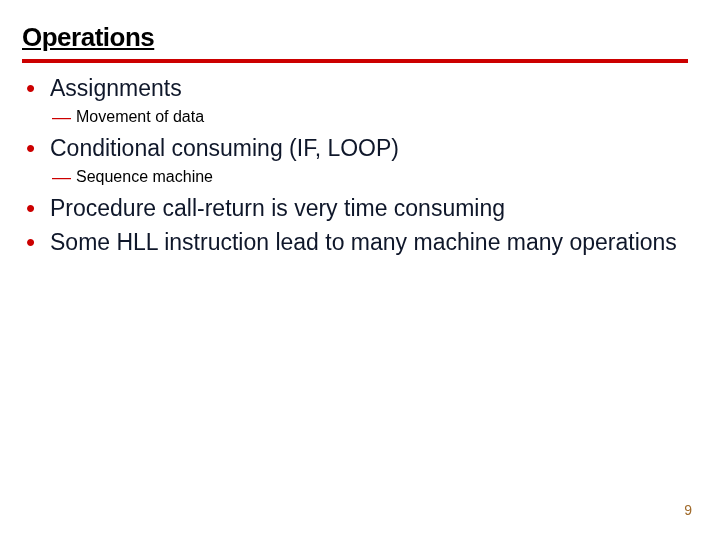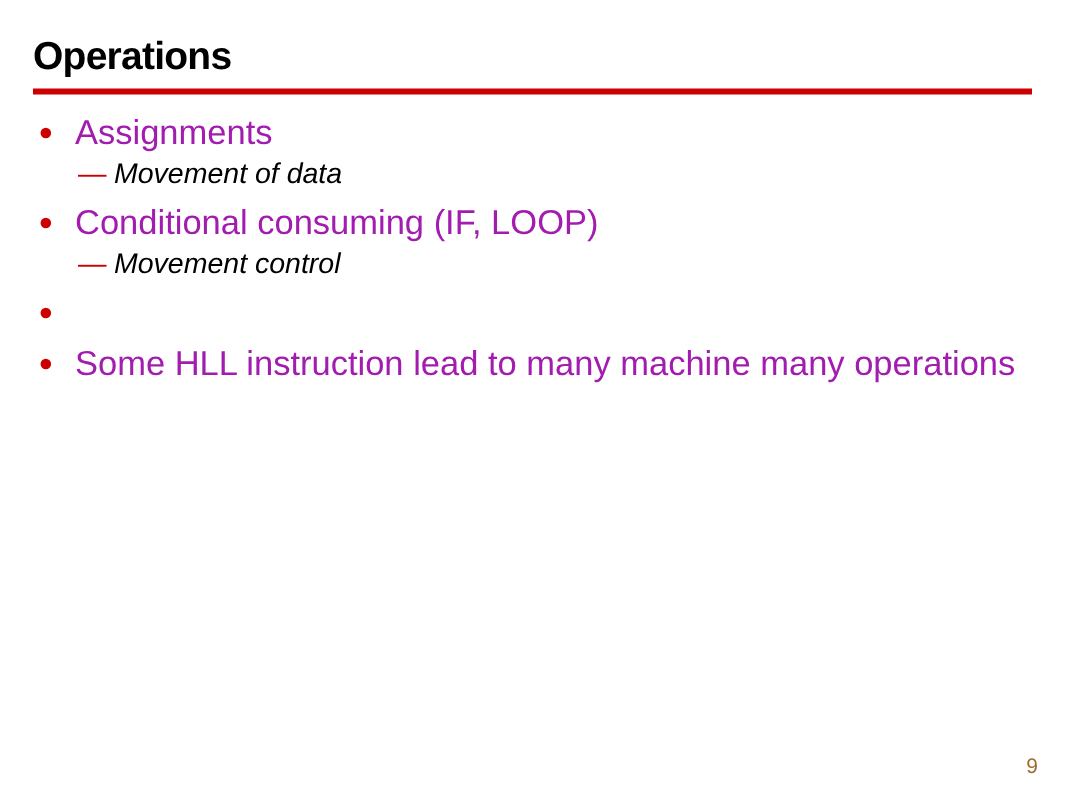--- a/index.html
+++ b/index.html
@@ -9,20 +9,21 @@
       height: 540px;
       position: relative;
       padding: 22px 32px 0 22px;
     }
     .title {
       font-weight: 700;
       font-size: 26px;
       color: #000;
       letter-spacing: -0.5px;
       padding-bottom: 6px;
+      text-decoration: underline;
     }
     .rule {
       border: none;
       border-top: 4px solid #cc0000;
       margin-bottom: 10px;
       width: 100%;
     }
     .content {
       padding-left: 2px;
     }
@@ -34,43 +35,42 @@
     .bullet-dot {
       color: #cc0000;
       font-size: 26px;
       line-height: 30px;
       width: 26px;
       flex-shrink: 0;
       text-align: left;
       padding-left: 2px;
     }
     .item-text {
-      color: #a21caf;
+      color: #0f172a;
       font-size: 23px;
       line-height: 30px;
     }
     .sub {
       display: flex;
       align-items: flex-start;
       margin-left: 28px;
       margin-top: 2px;
       margin-bottom: 2px;
     }
     .dash {
       color: #cc0000;
       font-size: 19px;
       line-height: 24px;
       width: 24px;
       flex-shrink: 0;
     }
     .sub-text {
       color: #000;
-      font-size: 19px;
+      font-size: 16px;
       line-height: 24px;
-      font-style: italic;
     }
     .page-num {
       position: absolute;
       right: 28px;
       bottom: 22px;
       font-size: 14px;
       color: #a06a2a;
     }
   </style>
 </head>
@@ -89,25 +89,26 @@
       <span class="dash">—</span>
       <span class="sub-text">Movement of data</span>
     </div>
 
     <div class="item">
       <span class="bullet-dot">•</span>
       <span class="item-text">Conditional consuming (IF, LOOP)</span>
     </div>
     <div class="sub">
       <span class="dash">—</span>
-      <span class="sub-text">Movement control</span>
+      <span class="sub-text">Sequence machine</span>
     </div>
 
     <div class="item">
       <span class="bullet-dot">•</span>
+      <span class="item-text">Procedure call-return is very time consuming</span>
     </div>
 
     <div class="item">
       <span class="bullet-dot">•</span>
       <span class="item-text">Some HLL instruction lead to many machine many operations</span>
     </div>
 
   </div>
 
   <div class="page-num">9</div>

